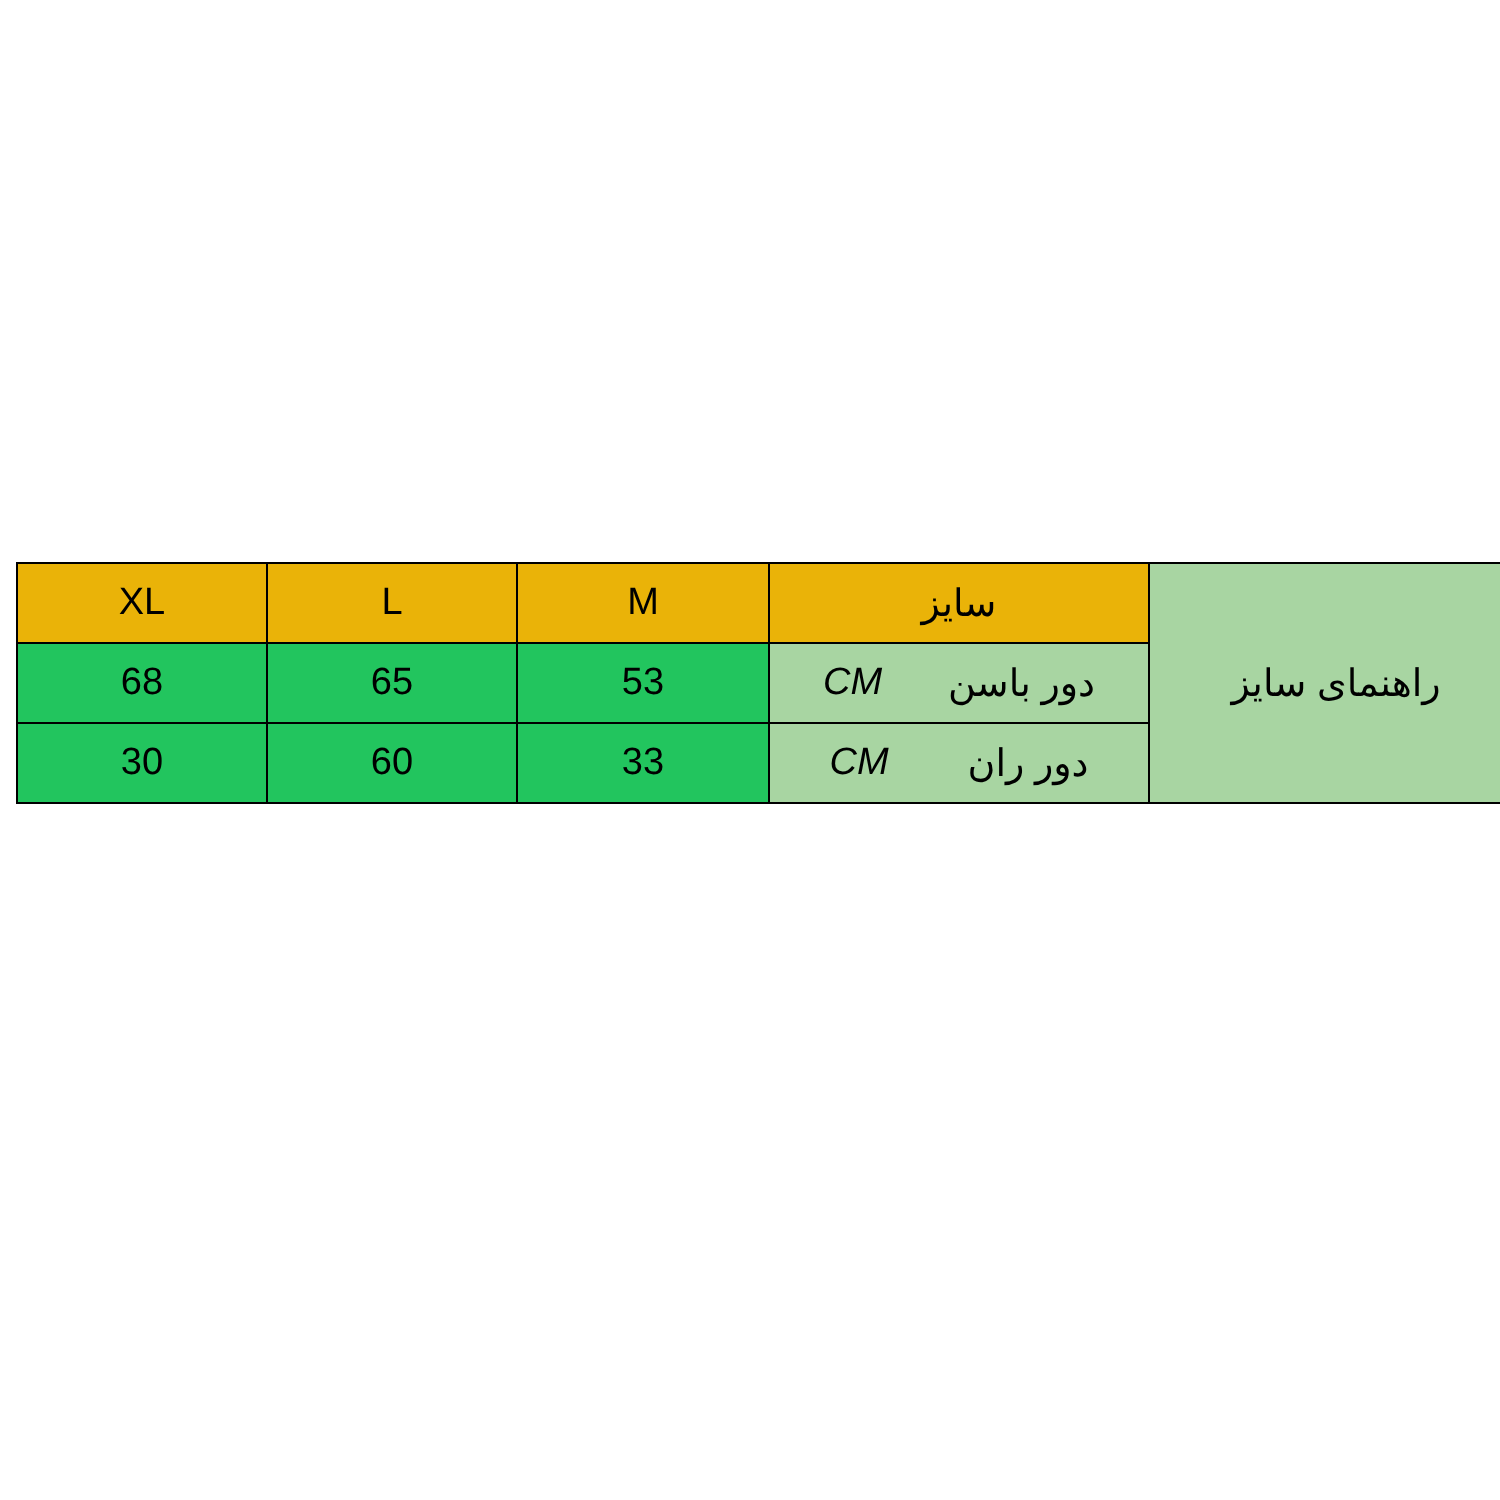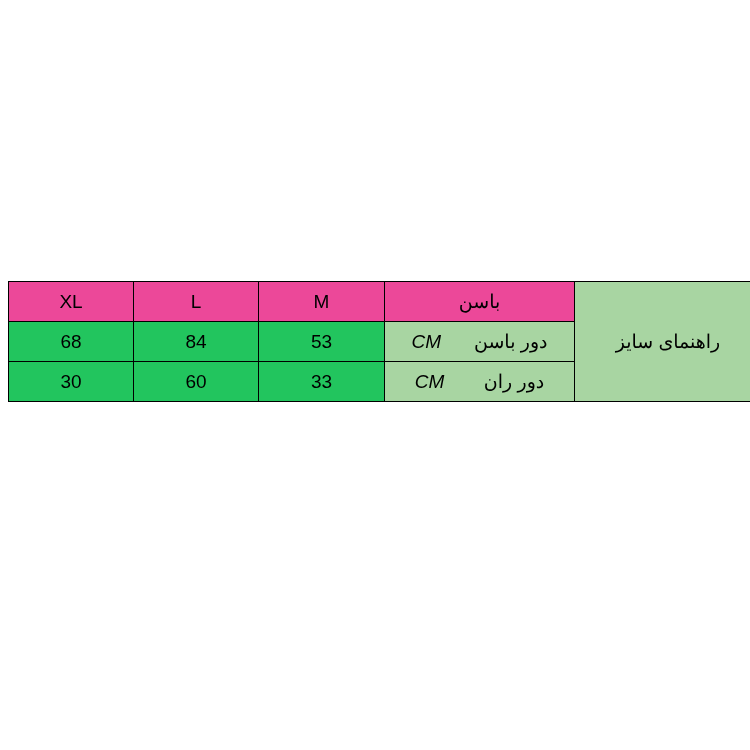--- a/index.html
+++ b/index.html
@@ -47,21 +47,21 @@
   .cell-title {
     background: #a8d5a2;
     font-size: 20px;
     font-weight: normal;
     width: 186px;
     letter-spacing: 0.5px;
   }
 
   
   .cell-head {
-    background: #ec4899;
+    background: #eab308;
     font-size: 19px;
   }
 
   
   .cell-label {
     background: #a8d5a2;
     font-size: 19px;
   }
 
   
@@ -96,35 +96,35 @@
 </style>
 </head>
 <body>
 
 <div id="canvas">
 
   <table id="size-table">
     <tbody>
       <tr>
         <td class="cell-title" rowspan="3">راهنمای سایز</td>
-        <td class="cell-head col-label">باسن</td>
+        <td class="cell-head col-label">سایز</td>
         <td class="cell-head col-m">M</td>
         <td class="cell-head col-l">L</td>
         <td class="cell-head col-xl">XL</td>
       </tr>
 
       <tr>
         <td class="cell-label col-label">
           <div class="label-inner">
             <span class="label-text">دور باسن</span>
             <span class="label-unit">CM</span>
           </div>
         </td>
         <td class="cell-num col-m">53</td>
-        <td class="cell-num col-l">84</td>
+        <td class="cell-num col-l">65</td>
         <td class="cell-num col-xl">68</td>
       </tr>
 
       <tr>
         <td class="cell-label col-label">
           <div class="label-inner">
             <span class="label-text">دور ران</span>
             <span class="label-unit">CM</span>
           </div>
         </td>

